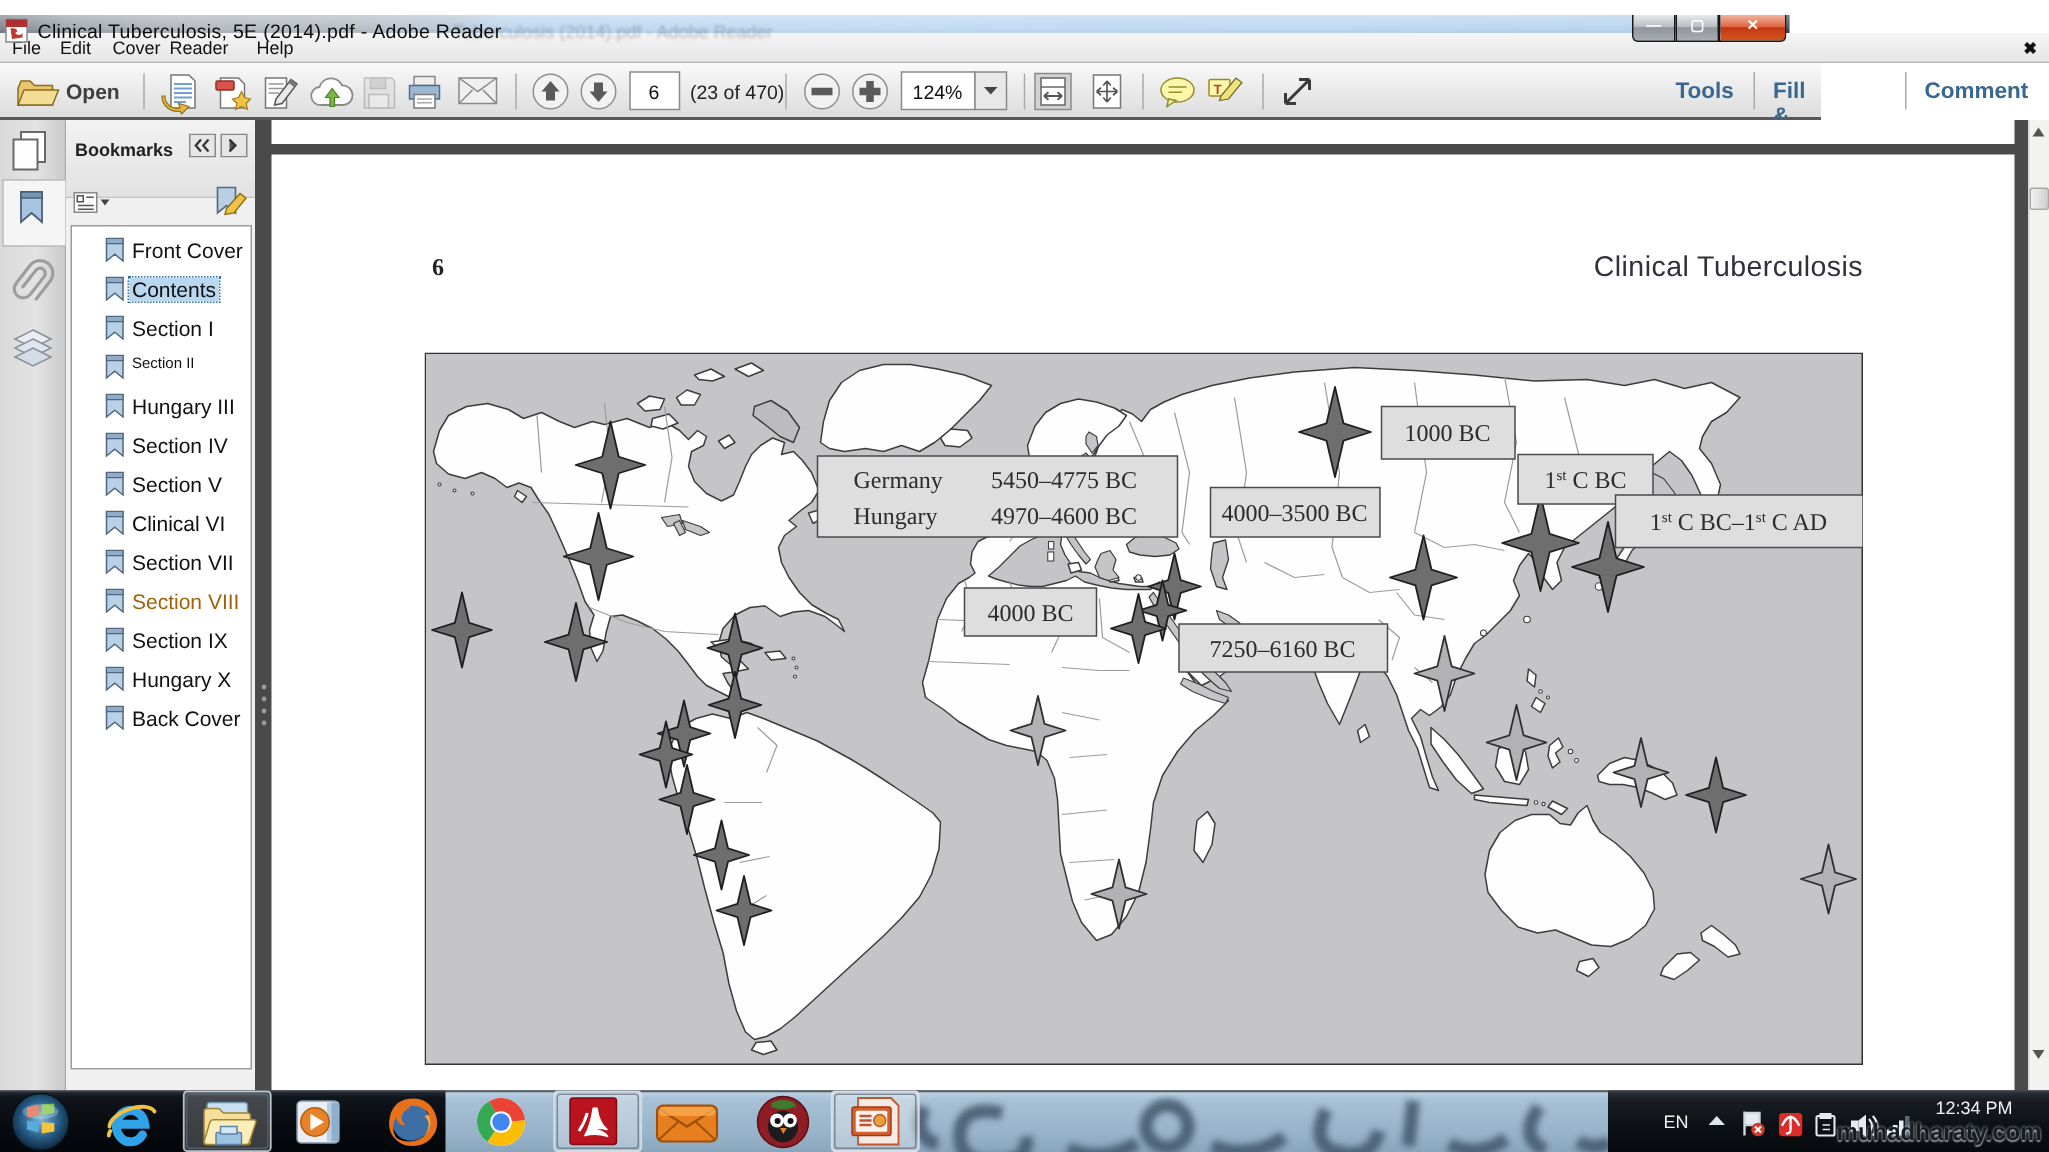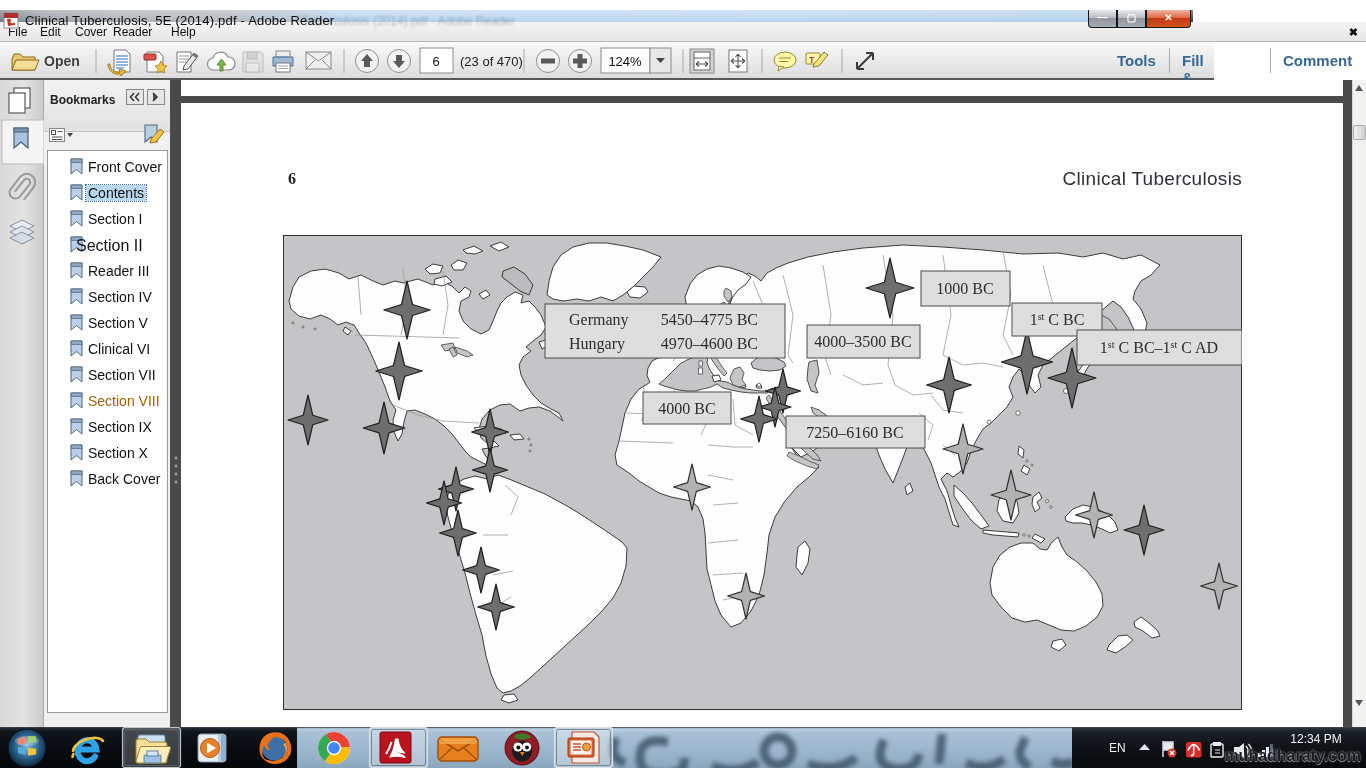--- a/index.html
+++ b/index.html
@@ -427,26 +427,26 @@
       <span class="bmhl" style="position:absolute;left:88px;top:105px;font-size:14px;color:#111;white-space:nowrap">Contents</span>
       <svg width="13" height="17" style="position:absolute;left:70px;top:130px">
           <path d="M1 1 L12 1 L12 16 L6.5 11.5 L1 16 Z" fill="#b9d0e6" stroke="#52677f" stroke-width="1"></path>
           <path d="M1 1 L12 1 L12 4.4 L1 4.4 Z" fill="#8fadcb" stroke="#52677f" stroke-width=".8"></path>
         </svg>
       <span style="position:absolute;left:88px;top:131px;font-size:14px;color:#111;white-space:nowrap">Section I</span>
       <svg width="13" height="17" style="position:absolute;left:70px;top:156px">
           <path d="M1 1 L12 1 L12 16 L6.5 11.5 L1 16 Z" fill="#b9d0e6" stroke="#52677f" stroke-width="1"></path>
           <path d="M1 1 L12 1 L12 4.4 L1 4.4 Z" fill="#8fadcb" stroke="#52677f" stroke-width=".8"></path>
         </svg>
-      <span style="position:absolute;left:76px;top:157px;font-size:16px;color:#111;white-space:nowrap">Section II</span>
+      <span style="position:absolute;left:88px;top:157px;font-size:10px;color:#111;white-space:nowrap">Section II</span>
       <svg width="13" height="17" style="position:absolute;left:70px;top:182px">
           <path d="M1 1 L12 1 L12 16 L6.5 11.5 L1 16 Z" fill="#b9d0e6" stroke="#52677f" stroke-width="1"></path>
           <path d="M1 1 L12 1 L12 4.4 L1 4.4 Z" fill="#8fadcb" stroke="#52677f" stroke-width=".8"></path>
         </svg>
-      <span style="position:absolute;left:88px;top:183px;font-size:14px;color:#111;white-space:nowrap">Reader III</span>
+      <span style="position:absolute;left:88px;top:183px;font-size:14px;color:#111;white-space:nowrap">Hungary III</span>
       <svg width="13" height="17" style="position:absolute;left:70px;top:208px">
           <path d="M1 1 L12 1 L12 16 L6.5 11.5 L1 16 Z" fill="#b9d0e6" stroke="#52677f" stroke-width="1"></path>
           <path d="M1 1 L12 1 L12 4.4 L1 4.4 Z" fill="#8fadcb" stroke="#52677f" stroke-width=".8"></path>
         </svg>
       <span style="position:absolute;left:88px;top:209px;font-size:14px;color:#111;white-space:nowrap">Section IV</span>
       <svg width="13" height="17" style="position:absolute;left:70px;top:234px">
           <path d="M1 1 L12 1 L12 16 L6.5 11.5 L1 16 Z" fill="#b9d0e6" stroke="#52677f" stroke-width="1"></path>
           <path d="M1 1 L12 1 L12 4.4 L1 4.4 Z" fill="#8fadcb" stroke="#52677f" stroke-width=".8"></path>
         </svg>
       <span style="position:absolute;left:88px;top:235px;font-size:14px;color:#111;white-space:nowrap">Section V</span>
@@ -467,21 +467,21 @@
       <span style="position:absolute;left:88px;top:313px;font-size:14px;color:#a16207;white-space:nowrap">Section VIII</span>
       <svg width="13" height="17" style="position:absolute;left:70px;top:338px">
           <path d="M1 1 L12 1 L12 16 L6.5 11.5 L1 16 Z" fill="#b9d0e6" stroke="#52677f" stroke-width="1"></path>
           <path d="M1 1 L12 1 L12 4.4 L1 4.4 Z" fill="#8fadcb" stroke="#52677f" stroke-width=".8"></path>
         </svg>
       <span style="position:absolute;left:88px;top:339px;font-size:14px;color:#111;white-space:nowrap">Section IX</span>
       <svg width="13" height="17" style="position:absolute;left:70px;top:364px">
           <path d="M1 1 L12 1 L12 16 L6.5 11.5 L1 16 Z" fill="#b9d0e6" stroke="#52677f" stroke-width="1"></path>
           <path d="M1 1 L12 1 L12 4.4 L1 4.4 Z" fill="#8fadcb" stroke="#52677f" stroke-width=".8"></path>
         </svg>
-      <span style="position:absolute;left:88px;top:365px;font-size:14px;color:#111;white-space:nowrap">Section X</span>
+      <span style="position:absolute;left:88px;top:365px;font-size:14px;color:#111;white-space:nowrap">Hungary X</span>
       <svg width="13" height="17" style="position:absolute;left:70px;top:390px">
           <path d="M1 1 L12 1 L12 16 L6.5 11.5 L1 16 Z" fill="#b9d0e6" stroke="#52677f" stroke-width="1"></path>
           <path d="M1 1 L12 1 L12 4.4 L1 4.4 Z" fill="#8fadcb" stroke="#52677f" stroke-width=".8"></path>
         </svg>
       <span style="position:absolute;left:88px;top:391px;font-size:14px;color:#111;white-space:nowrap">Back Cover</span>
     </div>
   </div>
   <div id="taskbar">
     <svg width="1366" height="41">
       <defs>

